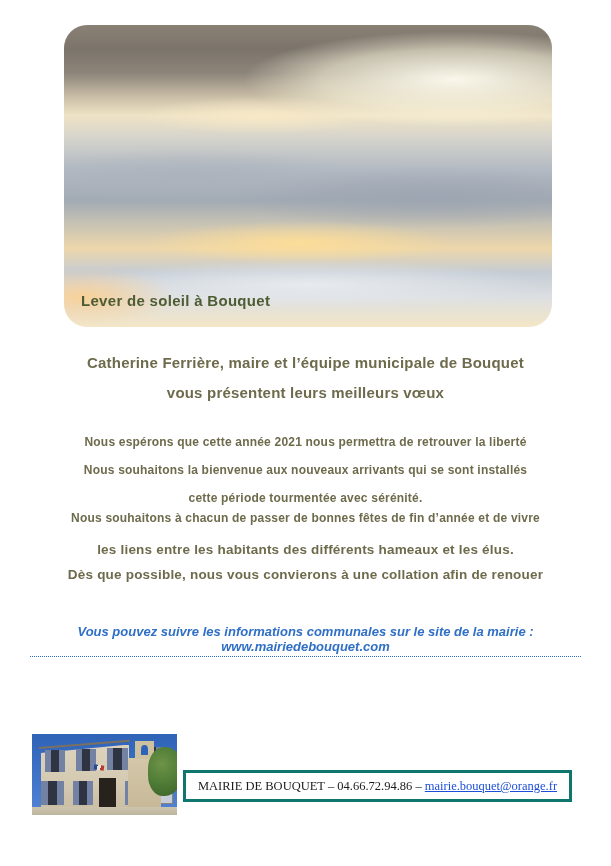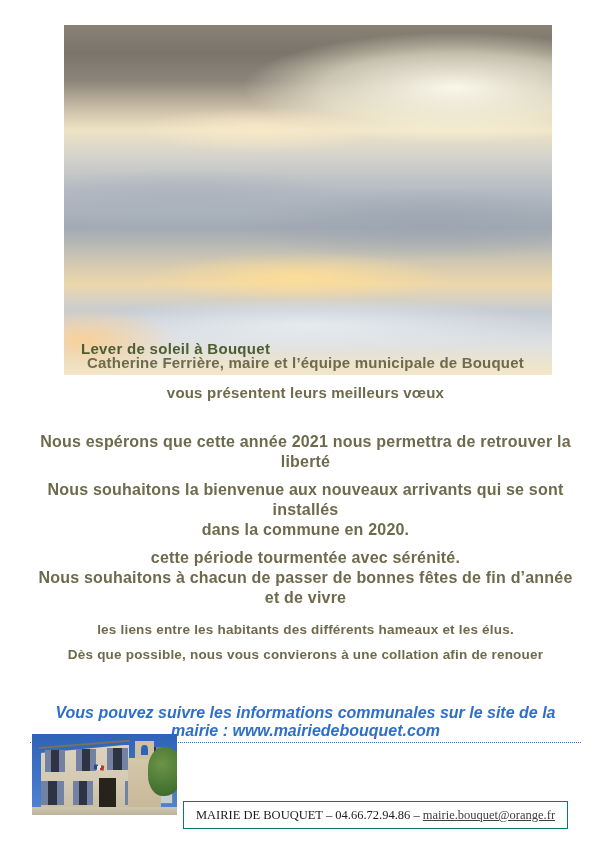--- a/index.html
+++ b/index.html
@@ -4,44 +4,45 @@
 <style>
   html,body{margin:0;padding:0;}
   body{
     width:611px;height:866px;background:#ffffff;position:relative;overflow:hidden;
     font-family:"Liberation Sans","DejaVu Sans",sans-serif;
   }
   .page{position:absolute;inset:0;background:#ffffff;}
 
   
   .sky-photo{
-    position:absolute;left:64px;top:25px;width:488px;height:350px;overflow:hidden;
+    position:absolute;left:64px;top:25px;width:488px;height:302px;overflow:hidden;
     background:
       radial-gradient(ellipse 60% 22% at 80% 18%, rgba(255,253,240,.95) 0%, rgba(255,250,225,.55) 45%, rgba(255,250,225,0) 72%),
       radial-gradient(ellipse 35% 9% at 40% 30%, rgba(250,235,200,.8), rgba(250,235,200,0) 70%),
       radial-gradient(ellipse 45% 10% at 48% 72%, rgba(255,222,150,.9), rgba(255,222,150,0) 70%),
       radial-gradient(ellipse 25% 13% at 4% 90%, rgba(250,208,148,.95), rgba(250,208,148,0) 75%),
       radial-gradient(ellipse 50% 12% at 25% 50%, rgba(170,178,188,.85), rgba(170,178,188,0) 75%),
       radial-gradient(ellipse 55% 14% at 75% 57%, rgba(155,164,176,.8), rgba(155,164,176,0) 75%),
       radial-gradient(ellipse 60% 10% at 50% 86%, rgba(233,237,241,.9), rgba(233,237,241,0) 80%),
       linear-gradient(180deg,#8a8175 0%,#7b746b 8%,#8d857a 16%,#cbbfa8 24%,#efe3c6 30%,#d3d2cc 38%,#b3bac3 48%,#a2aab4 58%,#c8c3b4 66%,#edd7ab 74%,#c5ccd4 82%,#dcdfe2 90%,#f4e6c6 100%);
+    border-radius: 23px;
   }
   .sky-caption{
     position:absolute;left:17px;bottom:18px;
     font-size:15px;font-weight:bold;letter-spacing:.3px;color:#4e5c33;
   }
 
   
   .text-col{position:absolute;left:30px;top:348px;width:551px;text-align:center;color:#6e6b4c;}
   .greeting div{font-size:15px;font-weight:bold;line-height:30px;letter-spacing:.2px;}
-  .para{font-size:16px;font-weight:bold;line-height:20px;letter-spacing:.2px;}
+  .para{font-size:12px;font-weight:bold;line-height:20px;letter-spacing:.2px;}
   .para-first{margin-top:24px;}
   .para + .para{margin-top:8px;}
   .highlight{font-size:13.5px;font-weight:bold;line-height:25px;letter-spacing:.2px;margin-top:9px;}
-  .website{margin-top:37px;font-size:16px;font-weight:bold;font-style:italic;color:#2f6fc5;}
+  .website{margin-top:37px;font-size:13px;font-weight:bold;font-style:italic;color:#2f6fc5;}
   .website span{display:inline-block;border-bottom:1px dotted #2f6fc5;padding:0 2px 2px 2px;}
 
   
   .mairie-photo{
     position:absolute;left:32px;top:734px;width:145px;height:81px;overflow:hidden;
     background:linear-gradient(180deg,#2e63b8 0%,#3f74c9 55%,#5585d2 100%);
   }
   .ground{position:absolute;left:0;bottom:0;width:100%;height:10%;background:linear-gradient(180deg,#cfc5ae,#bdb49e);}
   .facade{
     position:absolute;left:6%;top:13%;width:61%;height:81%;
@@ -60,27 +61,27 @@
   .door{position:absolute;left:46%;top:54%;width:12%;height:36%;background:#27221c;}
   .board{position:absolute;left:81%;top:60%;width:15%;height:24%;background:#c6cdd6;border:1px solid #8a8578;}
   .flag{position:absolute;left:43%;top:38%;width:7%;height:6%;background:linear-gradient(90deg,#274a8f 0 33%,#e8e4da 33% 66%,#b23a33 66% 100%);transform:rotate(8deg);}
   .chapel{position:absolute;left:66%;top:30%;width:23%;height:64%;background:linear-gradient(180deg,#d4c7aa,#c6b897);}
   .bell-gable{position:absolute;left:71%;top:9%;width:13%;height:22%;background:#cec19f;}
   .bell-arch{position:absolute;left:30%;top:20%;width:40%;height:55%;background:#2e63b8;border-radius:45% 45% 0 0;}
   .tree{position:absolute;right:-4%;top:16%;width:24%;height:60%;border-radius:48% 52% 55% 45%;
         background:radial-gradient(circle at 40% 35%,#6d9347 0%,#4c7a35 55%,#3c6128 100%);}
 
   .contact-box{
-    position:absolute;left:183px;top:801px;width:383px;height:26px;
-    border:1px solid #0f766e;background:#fff;
+    position:absolute;left:183px;top:770px;width:383px;height:26px;
+    border:3px solid #0f766e;background:#fff;
     display:flex;align-items:center;justify-content:center;
     font-family:"Liberation Serif","DejaVu Serif",serif;
     font-size:12.5px;color:#1c1c1c;white-space:pre;
   }
-  .contact-box a{color:#404040;text-decoration:underline;cursor:pointer;}
+  .contact-box a{color:#1d4ed8;text-decoration:underline;cursor:pointer;}
 </style>
 </head>
 <body>
 
 <div class="page">
 
   <div class="sky-photo">
     <span class="sky-caption">Lever de soleil à Bouquet</span>
   </div>
 
@@ -90,21 +91,20 @@
       <div>Catherine Ferrière, maire et l’équipe municipale de Bouquet</div>
       <div>vous présentent leurs meilleurs vœux</div>
     </div>
 
     <div class="para para-first">
       <div>Nous espérons que cette année 2021 nous permettra de retrouver la liberté</div>
     </div>
 
     <div class="para">
       <div>Nous souhaitons la bienvenue aux nouveaux arrivants qui se sont installés</div>
-      <div>dans la commune en 2020.</div>
     </div>
 
     <div class="para">
       <div>cette période tourmentée avec sérénité.</div>
       <div>Nous souhaitons à chacun de passer de bonnes fêtes de fin d’année et de vivre</div>
     </div>
 
     <div class="highlight">
       <div>les liens entre les habitants des différents hameaux et les élus.</div>
       <div>Dès que possible, nous vous convierons à une collation afin de renouer</div>

